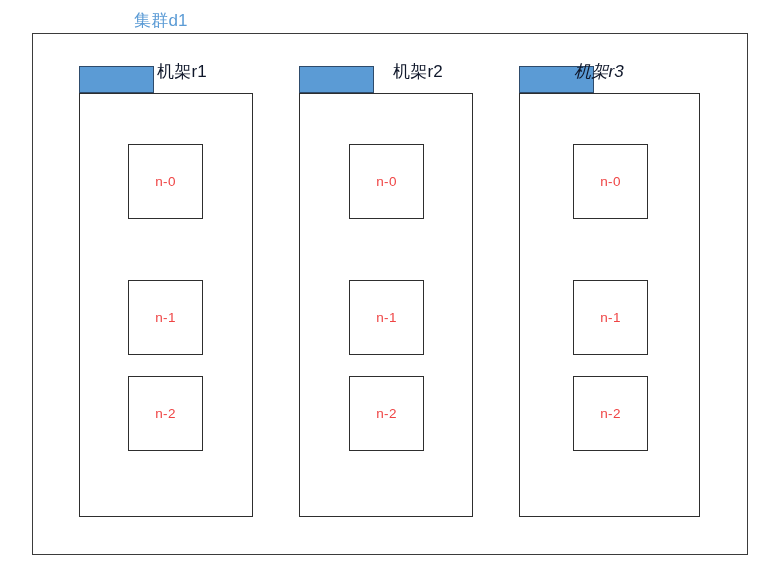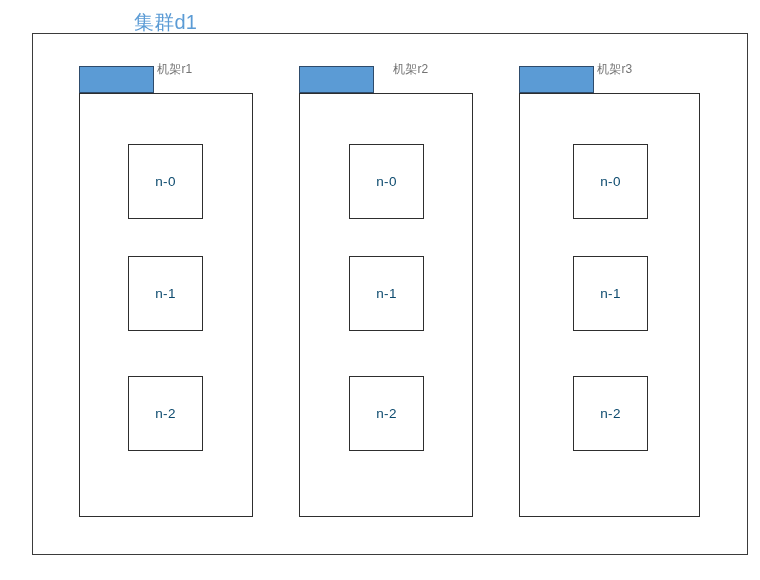--- a/index.html
+++ b/index.html
@@ -34,21 +34,21 @@
     height: 522px;
     box-sizing: border-box;
     border: 1.6px solid #3b3b3b;
     background: #ffffff;
   }
 
   .cluster-label {
     position: absolute;
     left: 134px;
     top: 12px;
-    font-size: 20px;
+    font-size: 17px;
     line-height: 1;
     color: #5b9bd5;
     white-space: nowrap;
     letter-spacing: 0.2px;
   }
 
   
   .rack {
     position: absolute;
     top: 93px;
@@ -70,57 +70,57 @@
     background: #5b9bd5;
     border: 1.6px solid #2e4b6b;
   }
   .rack-header-1 { left: 79px; }
   .rack-header-2 { left: 299px; }
   .rack-header-3 { left: 519px; }
 
   .rack-label {
     position: absolute;
     top: 63px;
-    font-size: 12px;
+    font-size: 17px;
     line-height: 1;
-    color: #737373;
+    color: #0f172a;
     white-space: nowrap;
     letter-spacing: 0.2px;
   }
   .rack-label-1 { left: 157px; }
   .rack-label-2 { left: 393px; }
-  .rack-label-3 { left: 597px; }
+  .rack-label-3 { left: 574px; font-style: italic; }
 
   
   .node {
     position: absolute;
     width: 75px;
     height: 75px;
     box-sizing: border-box;
     border: 1.6px solid #2e2e2e;
     background: #ffffff;
     display: flex;
     align-items: center;
     justify-content: center;
   }
   .node-label {
     font-size: 13.5px;
-    color: #0c4a6e;
+    color: #ef4444;
     line-height: 1;
     letter-spacing: 0.3px;
   }
 
   
   .col-1 { left: 128px; }
   .col-2 { left: 349px; }
   .col-3 { left: 573px; }
 
   
   .row-0 { top: 144px; }
-  .row-1 { top: 256px; }
+  .row-1 { top: 280px; }
   .row-2 { top: 376px; }
 </style>
 </head>
 <body>
 
 <div id="diagram-canvas">
 
   <div class="cluster-box"></div>
 
   <div class="cluster-label">集群d1</div>

